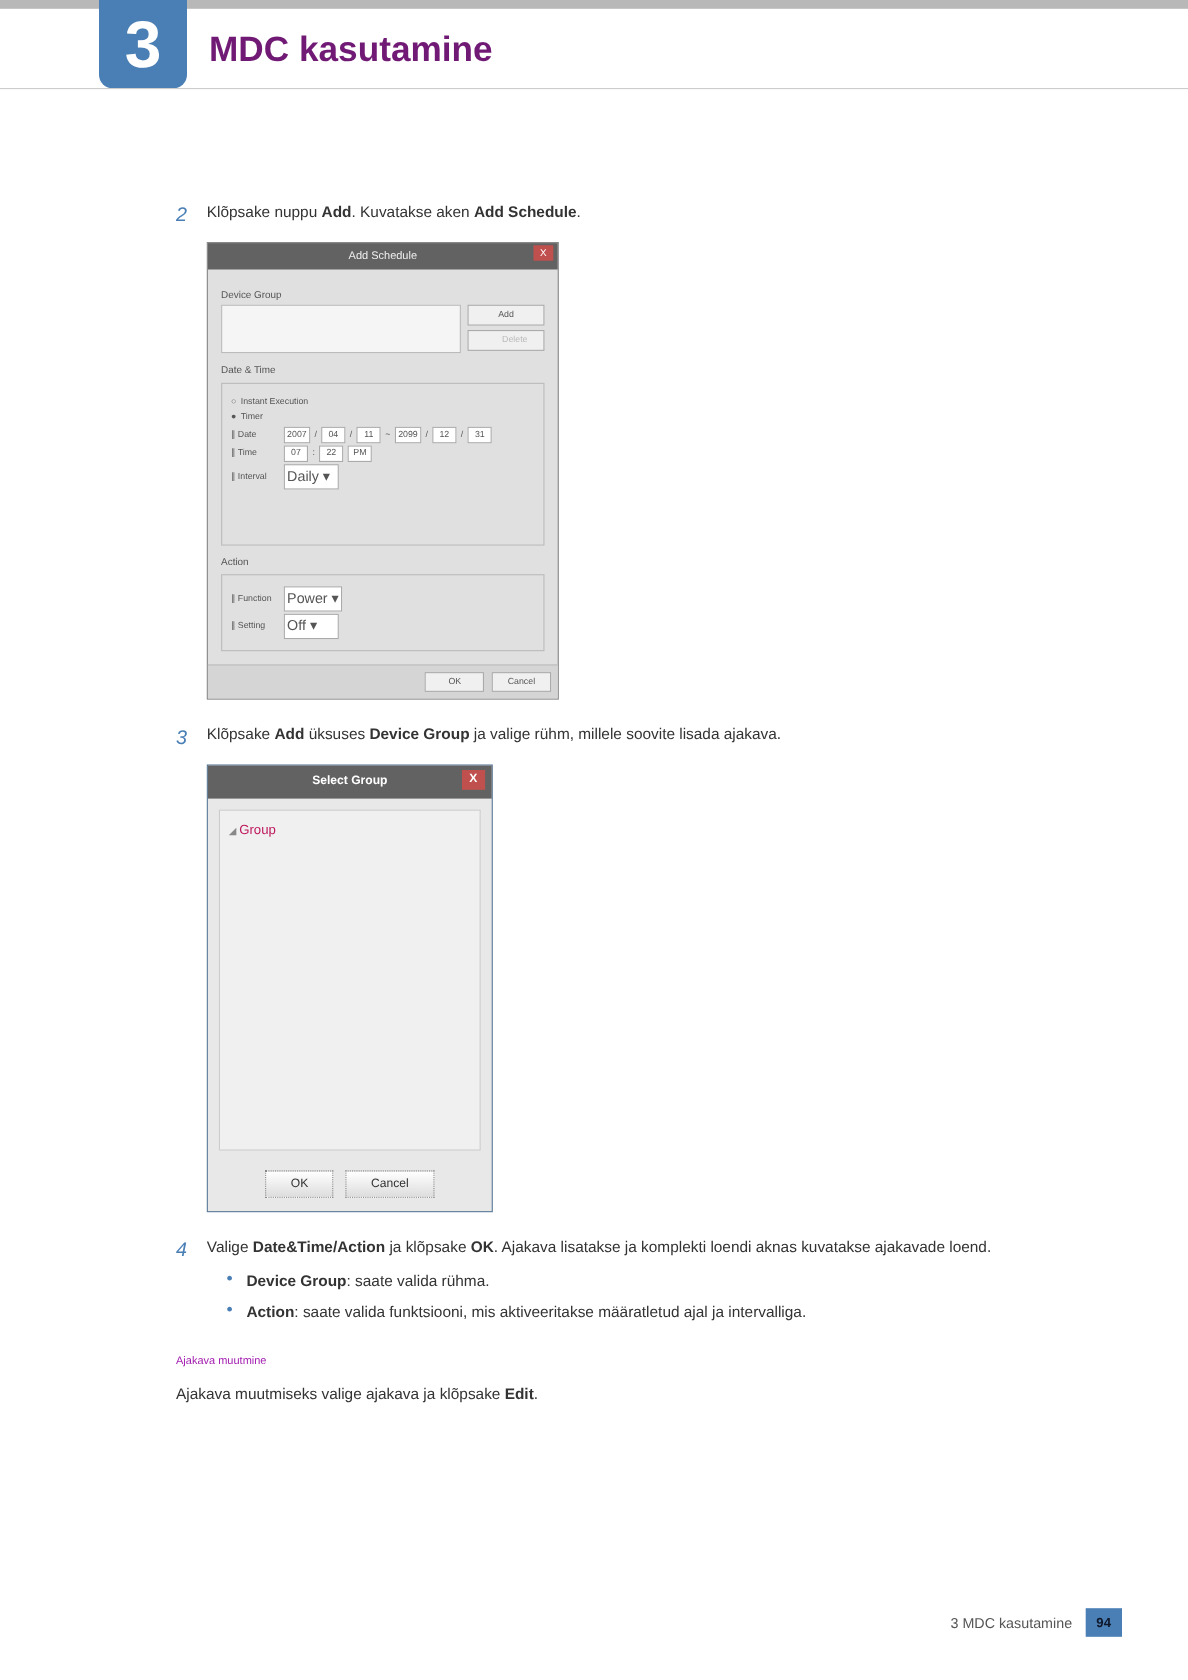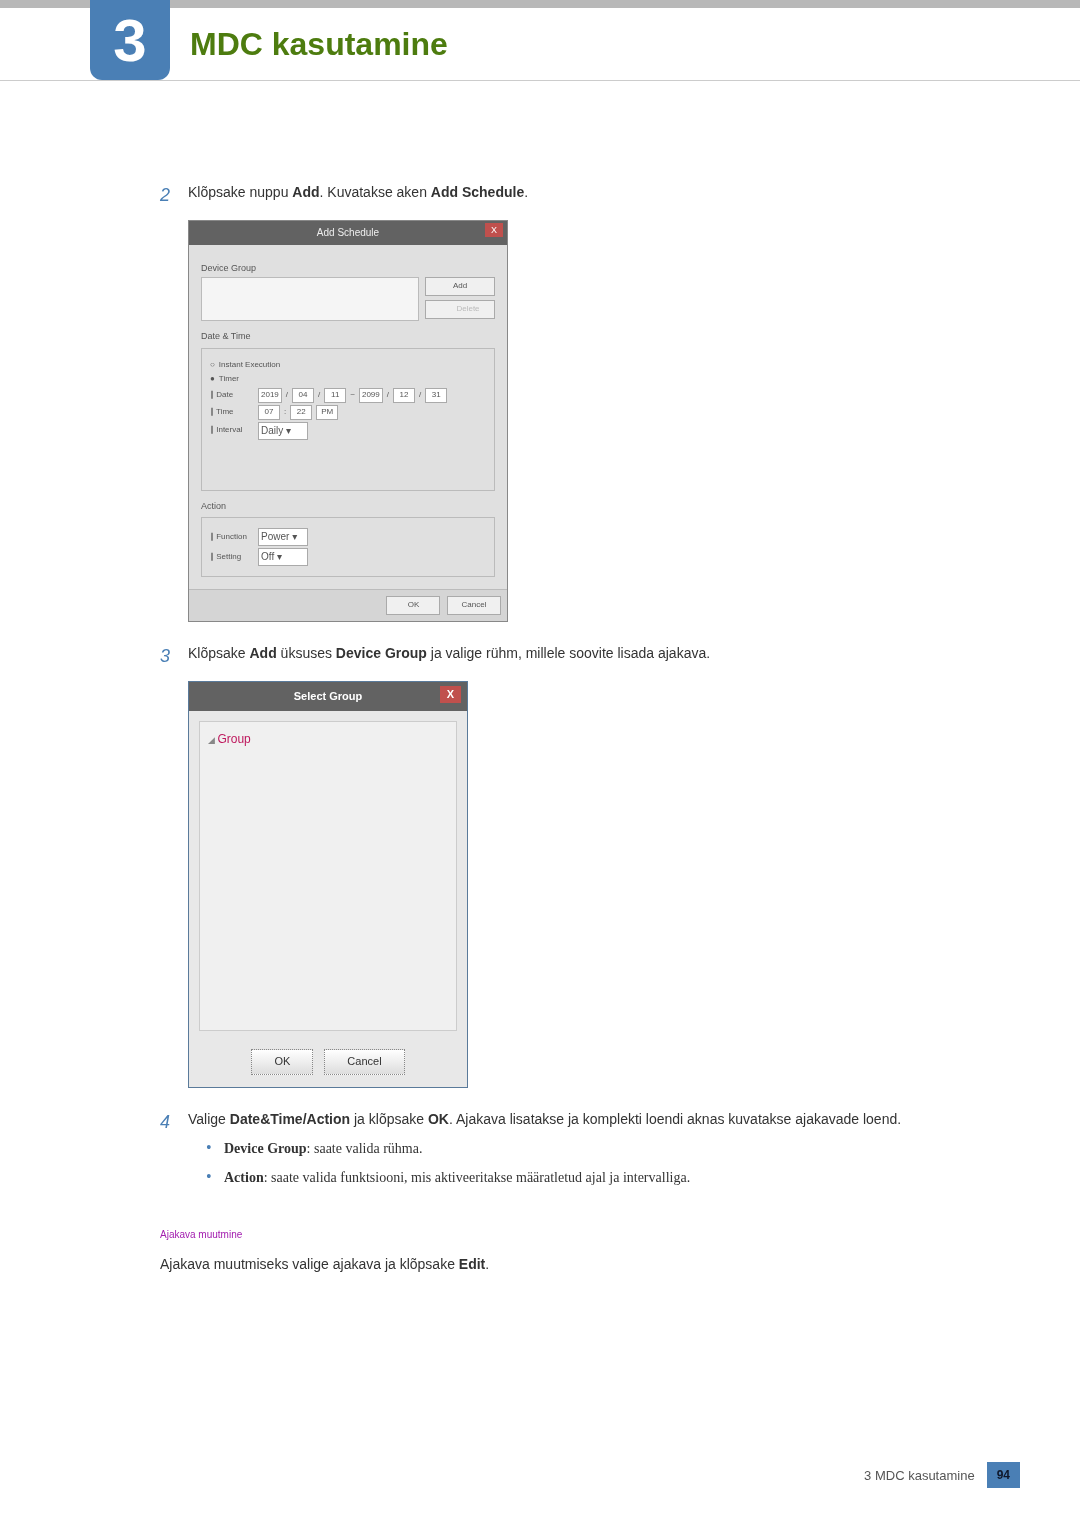--- a/index.html
+++ b/index.html
@@ -29,21 +29,21 @@
     font-size: 60px;
     font-weight: bold;
     display: flex;
     align-items: center;
     justify-content: center;
     border-radius: 0 0 12px 12px;
     margin-left: 90px;
     margin-top: -8px;
   }
   .chapter-title {
-    color: #4d7c0f;
+    color: #701a75;
     font-size: 32px;
     font-weight: bold;
     margin-left: 20px;
   }
   .content {
     padding: 100px 100px 0 160px;
     font-size: 14px;
     line-height: 1.6;
   }
   .step {
@@ -124,34 +124,34 @@
     padding: 0 2px;
     font-size: 8px;
     display: inline-block;
     min-width: 22px;
     text-align: center;
   }
   .sel {
     border: 1px solid #aaa;
     background: #fff;
     padding: 0 2px;
-    font-size: 10px;
+    font-size: 13px;
     min-width: 50px;
     display: inline-block;
   }
   .dlg1-footer {
     background: #d5d5d5;
     padding: 6px;
     text-align: right;
     border-top: 1px solid #bbb;
   }
   .dlg1-footer .mini-btn { display: inline-block; width: 54px; margin-left: 4px; }
   
   .dlg2 {
-    width: 280px;
+    width: 260px;
     border: 1px solid #5a7a9a;
     background: #e8e8e8;
     font-size: 11px;
   }
   .dlg2-title {
     background: #626262;
     color: #fff;
     padding: 6px;
     text-align: center;
     font-weight: bold;
@@ -185,21 +185,21 @@
   }
   .dlg2-footer .btn2 {
     display: inline-block;
     border: 1px dotted #888;
     background: linear-gradient(#fff,#ddd);
     padding: 3px 22px;
     margin: 0 4px;
     font-size: 11px;
   }
   
-  ul.bul { list-style: none; margin: 8px 0 20px 18px; font-family: Liberation Serif, serif; }
+  ul.bul { list-style: none; margin: 8px 0 8px 18px; }
   ul.bul > li { position: relative; padding-left: 18px; margin: 6px 0; }
   ul.bul > li::before {
     content: "•";
     color: #4a7fb5;
     position: absolute;
     left: 0;
     font-size: 16px;
     line-height: 1;
     top: 2px;
   }
@@ -270,21 +270,21 @@
             <div class="mini-btn disabled">Delete</div>
           </div>
         </div>
 
         <div class="dlg1-section-label">Date &amp; Time</div>
         <div class="fieldset">
           <div class="row">○ <span>Instant Execution</span></div>
           <div class="row">● <span>Timer</span></div>
           <div class="row">
             <span class="lbl">∥ Date</span>
-            <span class="spin">2019</span>/
+            <span class="spin">2007</span>/
             <span class="spin">04</span>/
             <span class="spin">11</span>
             <span>~</span>
             <span class="spin">2099</span>/
             <span class="spin">12</span>/
             <span class="spin">31</span>
           </div>
           <div class="row">
             <span class="lbl">∥ Time</span>
             <span class="spin">07</span>:

